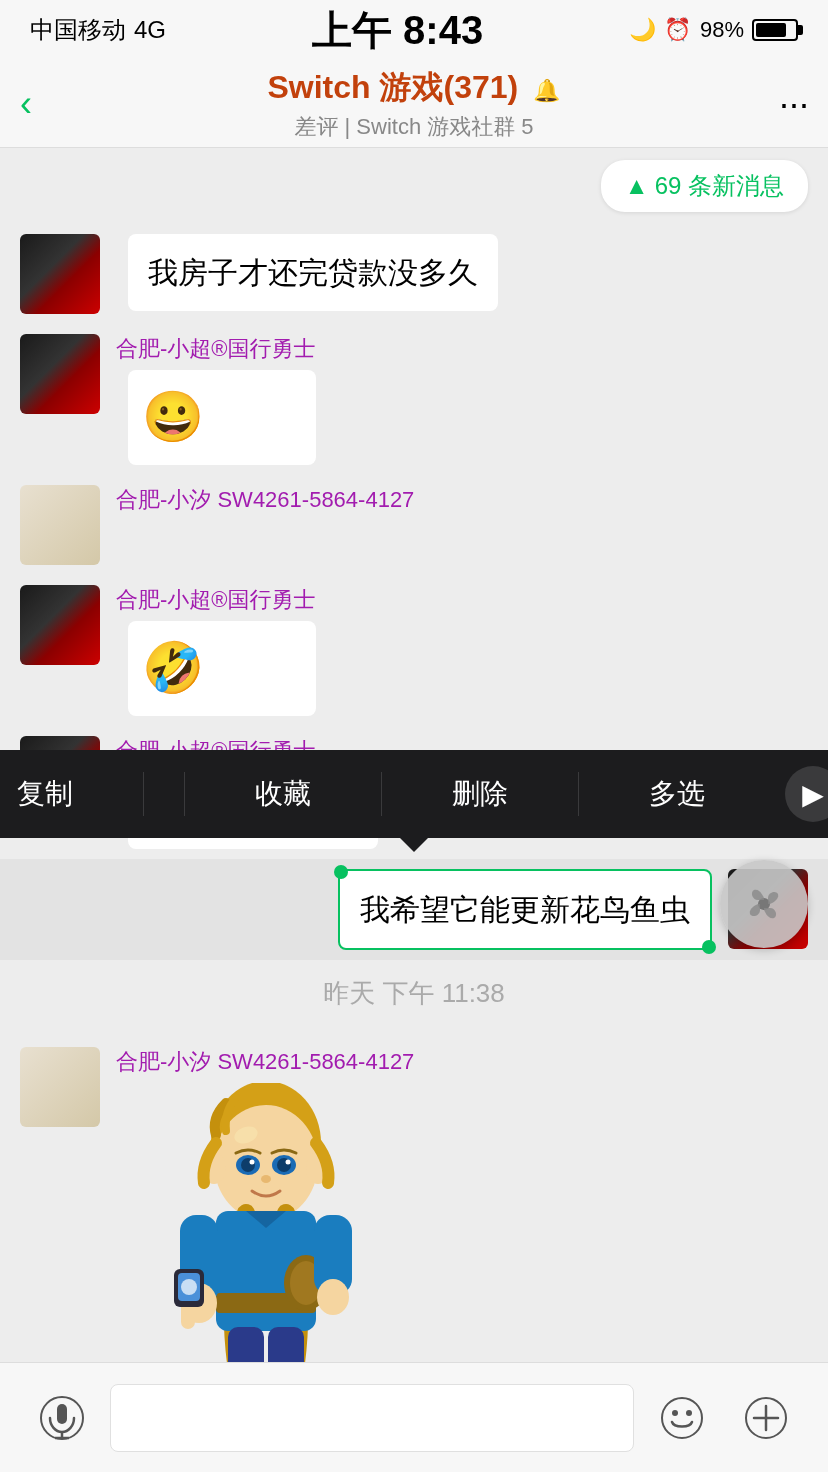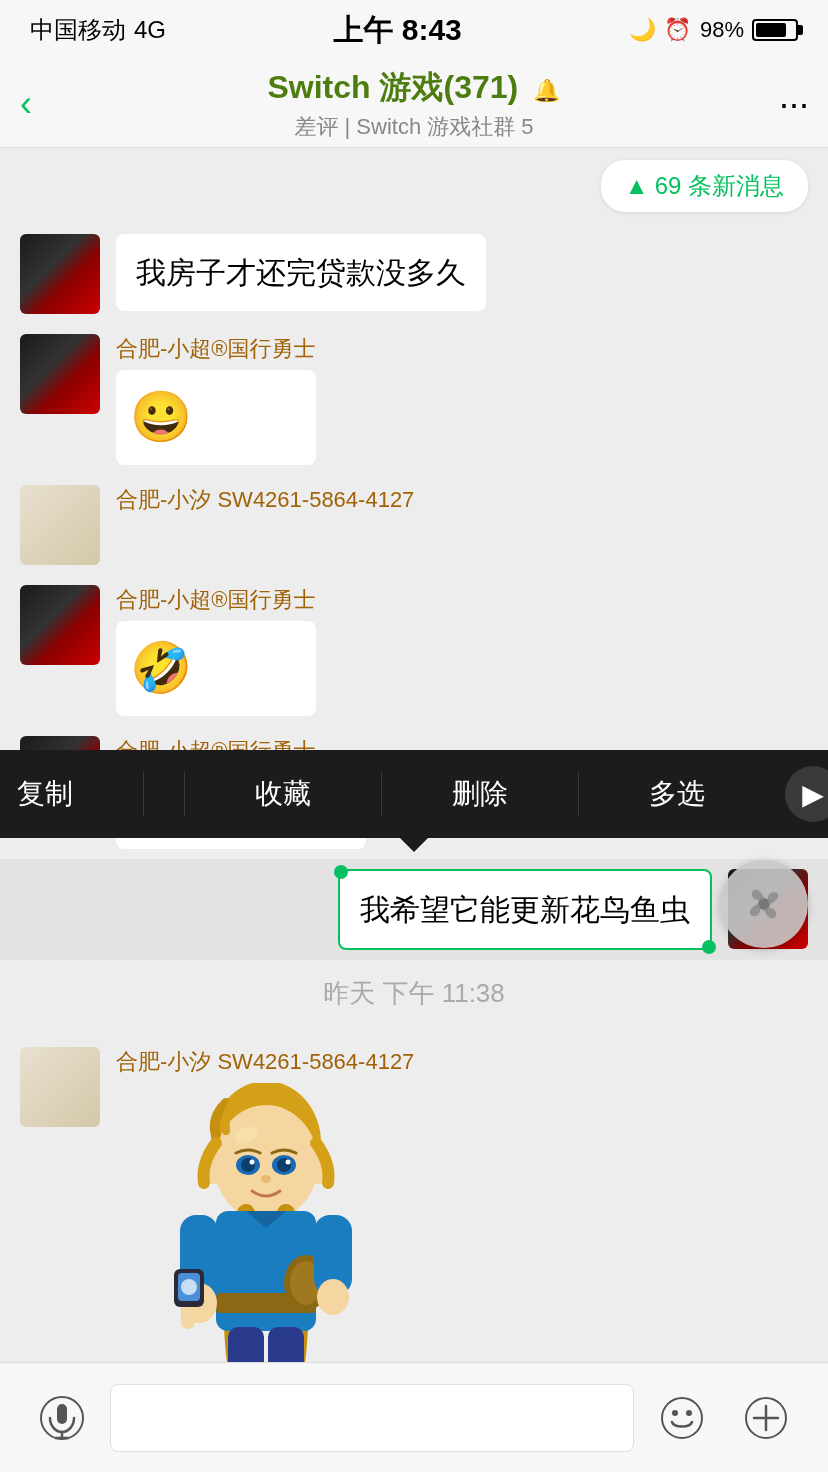--- a/index.html
+++ b/index.html
@@ -18,21 +18,21 @@
       background: #f7f7f7;
       height: 60px;
       display: flex;
       align-items: center;
       justify-content: space-between;
       padding: 12px 30px;
       font-size: 26px;
       color: #000;
     }
     .status-left { display: flex; align-items: center; gap: 8px; font-size: 24px; }
-    .status-center { font-size: 30px; font-weight: 600; }
+    .status-center { font-size: 40px; font-weight: 600; }
     .status-right { display: flex; align-items: center; gap: 8px; font-size: 22px; }
     .battery-icon {
       width: 46px; height: 22px;
       border: 2px solid #000;
       border-radius: 4px;
       position: relative;
       display: inline-flex;
       align-items: center;
       padding: 2px;
     }
@@ -65,21 +65,21 @@
       border-bottom: 1px solid #ddd;
     }
     .nav-back {
       font-size: 36px;
       color: #07c160;
       width: 60px;
       display: flex;
       align-items: center;
     }
     .nav-center { text-align: center; flex: 1; }
-    .nav-title { font-size: 32px; font-weight: 600; color: #4d7c0f; }
+    .nav-title { font-size: 32px; font-weight: 600; color: #c2410c; }
     .nav-subtitle { font-size: 22px; color: #888; margin-top: 2px; }
     .nav-more { font-size: 36px; color: #000; width: 60px; text-align: right; letter-spacing: -2px; }
 
     
     .chat-area {
       background: #ededed;
       padding: 0 0 20px;
       min-height: 1200px;
     }
 
@@ -129,33 +129,34 @@
       justify-content: center;
     }
     .avatar-img-white {
       width: 100%;
       height: 100%;
       background: linear-gradient(135deg, #e8e0d0 0%, #d4c8a8 100%);
     }
 
     
     .msg-content { display: flex; flex-direction: column; gap: 6px; max-width: 560px; }
-    .sender-name { font-size: 22px; color: #a16207; }
+    .sender-name { font-size: 22px; color: #a21caf; }
 
     
     .bubble {
       background: #fff;
       border-radius: 8px;
       padding: 16px 20px;
       font-size: 32px;
       color: #000;
       line-height: 1.5;
       position: relative;
       display: inline-block;
       max-width: 520px;
+      margin-left: 12px;
     }
     .bubble.highlighted {
       background: #fff;
       border: 2.5px solid #07c160;
     }
     .bubble-emoji { font-size: 50px; padding: 10px 14px; }
 
     
     .timestamp {
       text-align: center;

